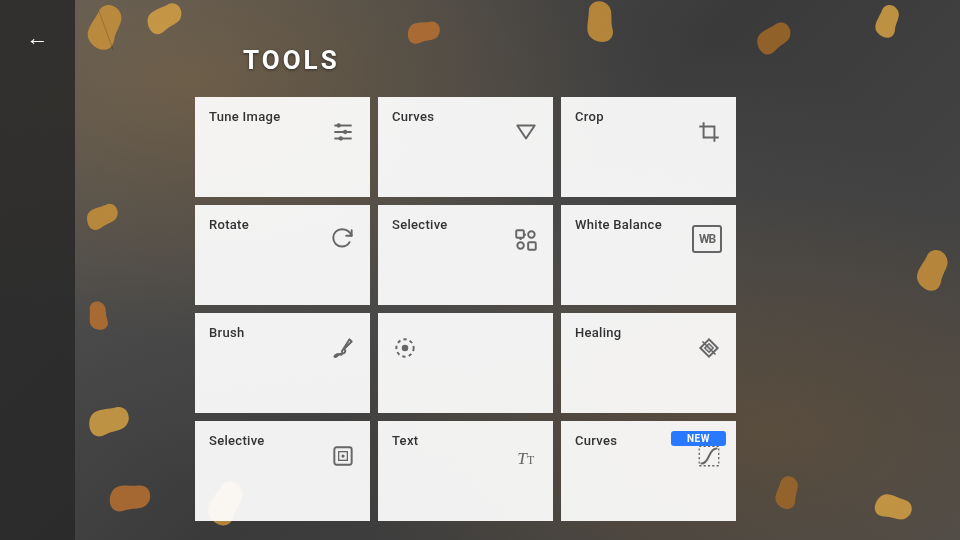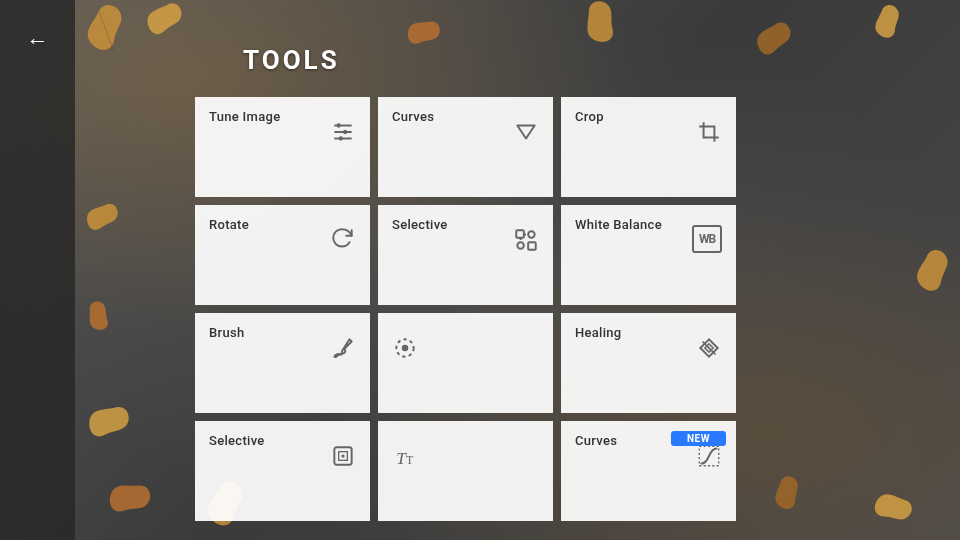--- a/index.html
+++ b/index.html
@@ -339,20 +339,21 @@
       <div class="tool-icon">
         <svg class="icon-svg" viewBox="0 0 24 24">
           <rect x="4" y="4" width="16" height="16" rx="2" stroke="#666" stroke-width="1.8" fill="none"></rect>
           <rect x="8" y="8" width="8" height="8" stroke="#666" stroke-width="1.2" fill="none" stroke-dasharray="0"></rect>
           <circle cx="12" cy="12" r="1.5" fill="#666" stroke="none"></circle>
         </svg>
       </div>
     </div>
 
     <div class="tool-card">
+      <span class="tool-name">Text</span>
       <div class="tool-icon">
         <svg class="icon-svg" viewBox="0 0 24 24" fill="none">
           <text x="4" y="19" style="font-size:16px;font-family:serif;fill:#666;stroke:none;" font-style="italic">T</text>
           <text x="13" y="19" style="font-size:11px;font-family:serif;fill:#666;stroke:none;">T</text>
         </svg>
       </div>
     </div>
 
     <div class="tool-card">
       <span class="tool-name">Curves</span>

